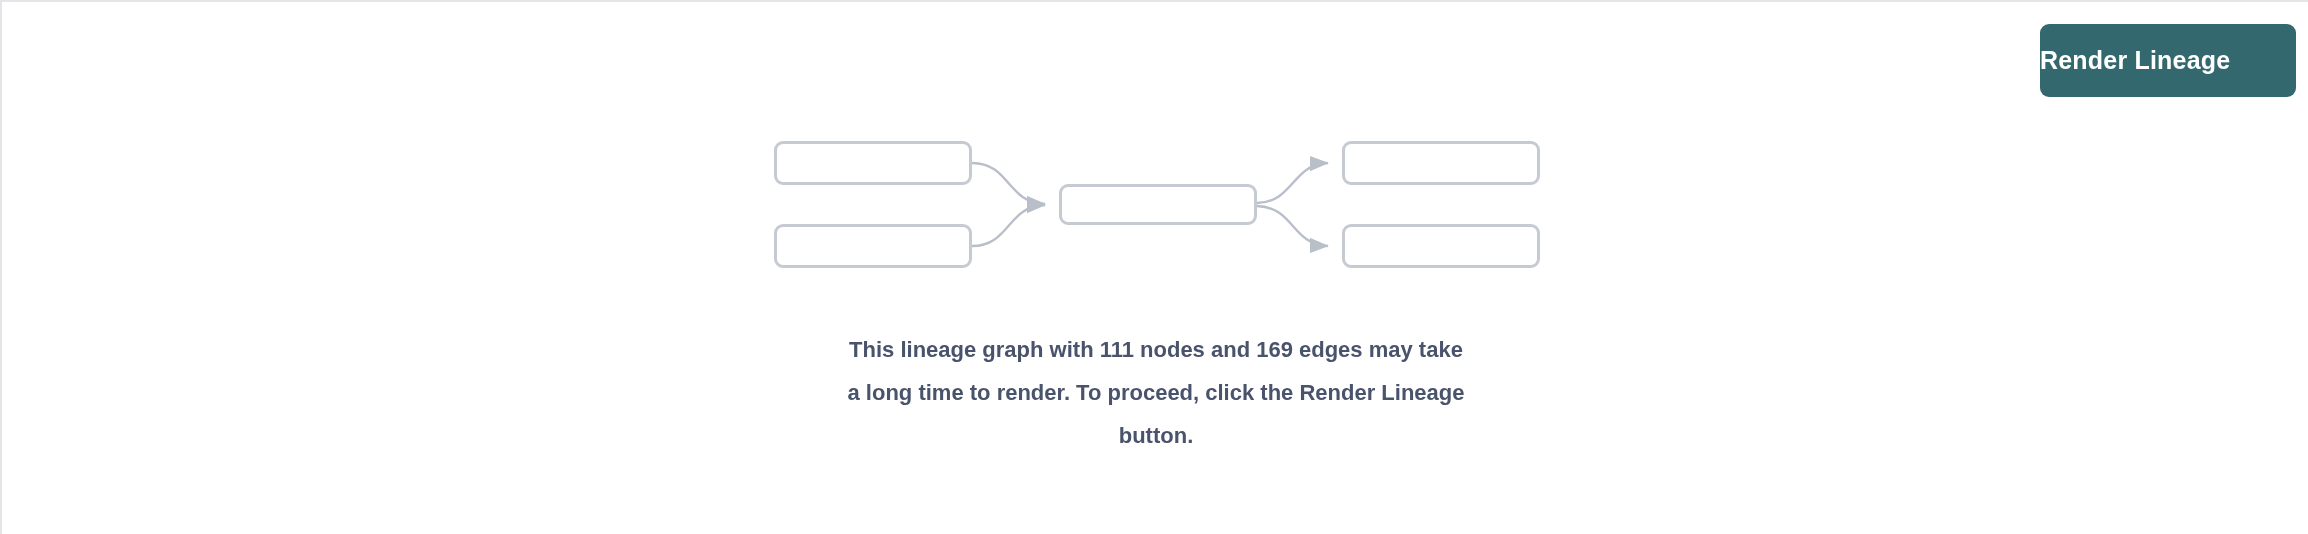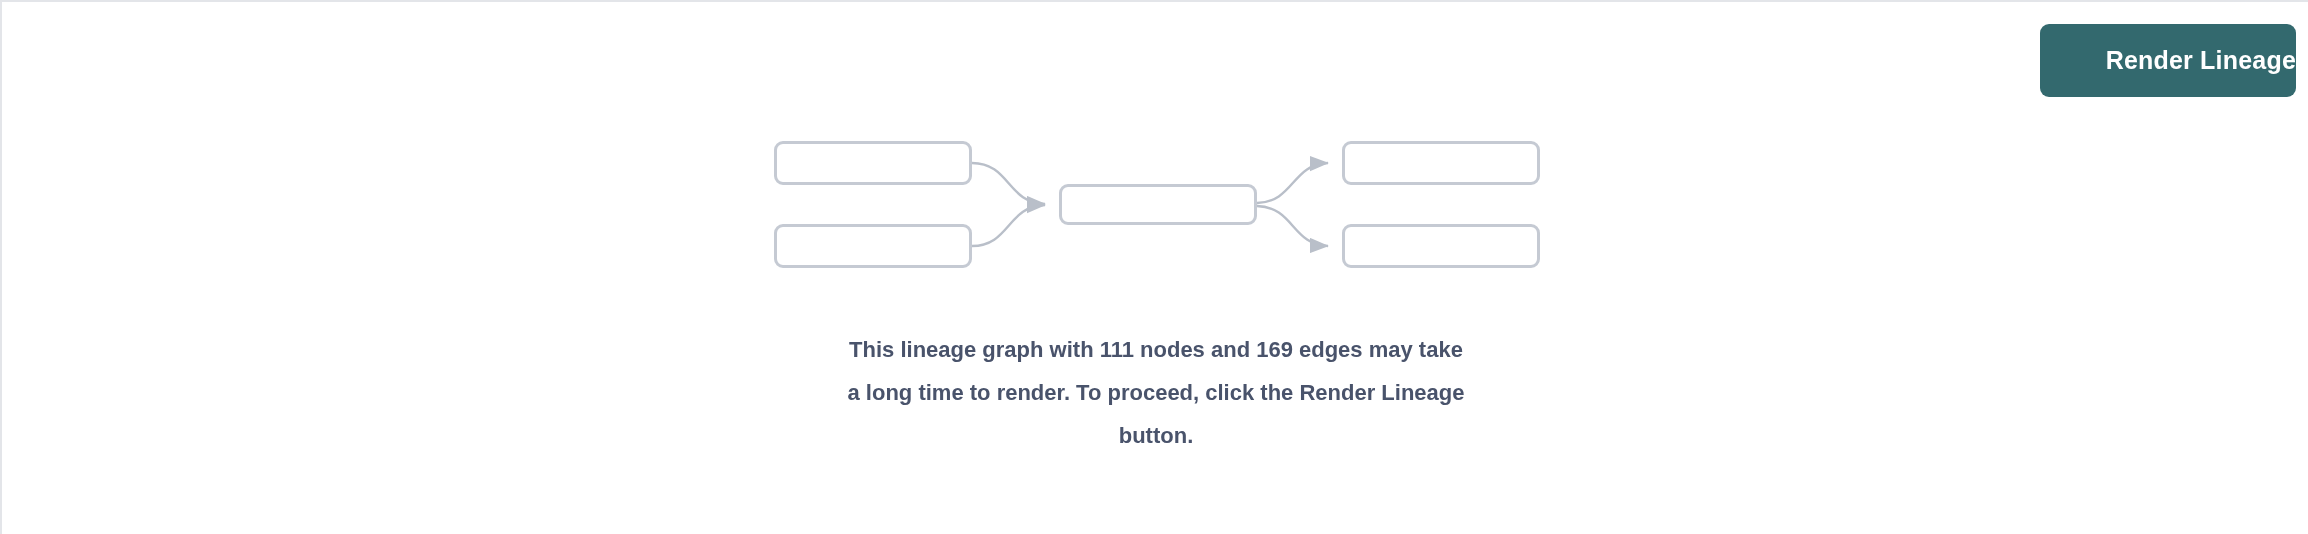--- a/index.html
+++ b/index.html
@@ -34,21 +34,21 @@
     height: 73px;
     background: #33696e;
     color: #ffffff;
     border: none;
     border-radius: 9px;
     font-family: "Liberation Sans", sans-serif;
     font-size: 25px;
     font-weight: bold;
     letter-spacing: 0.2px;
     line-height: 73px;
-    text-align: right;
+    text-align: left;
     padding: 0;
     cursor: pointer;
     white-space: nowrap;
   }
 
   
   #graph-placeholder {
     position: absolute;
     left: 0;
     top: 0;

